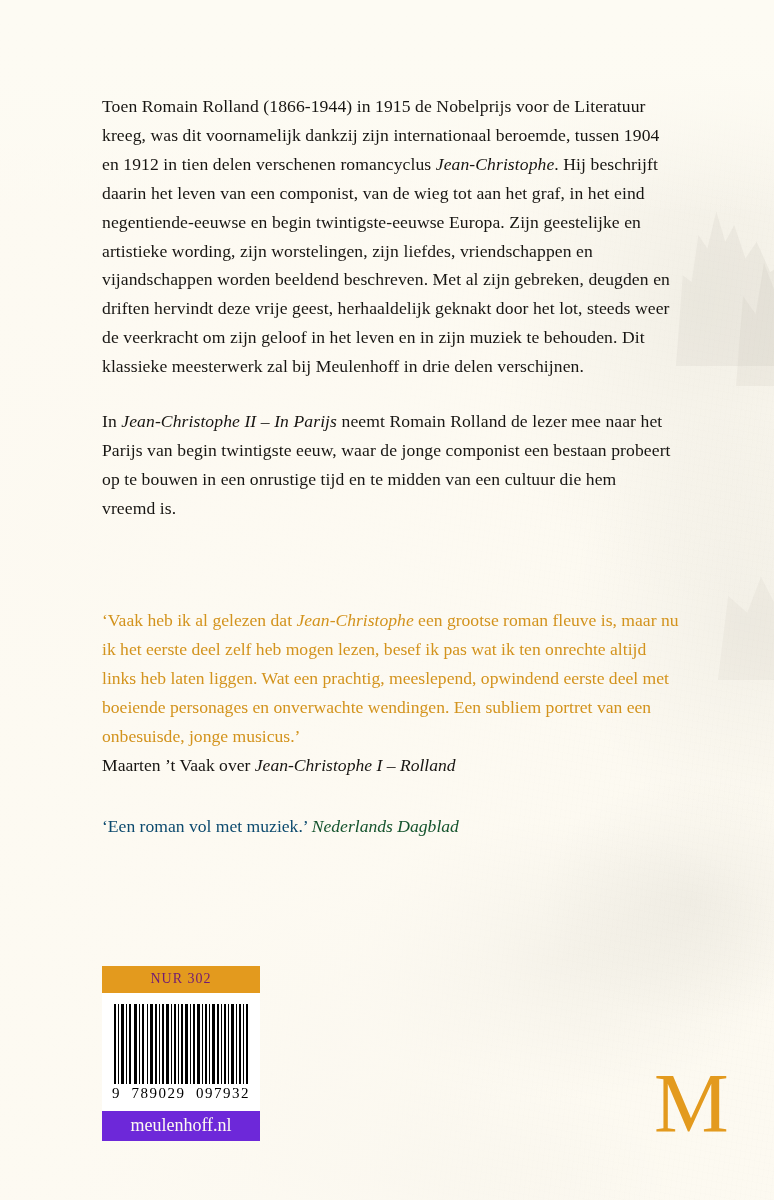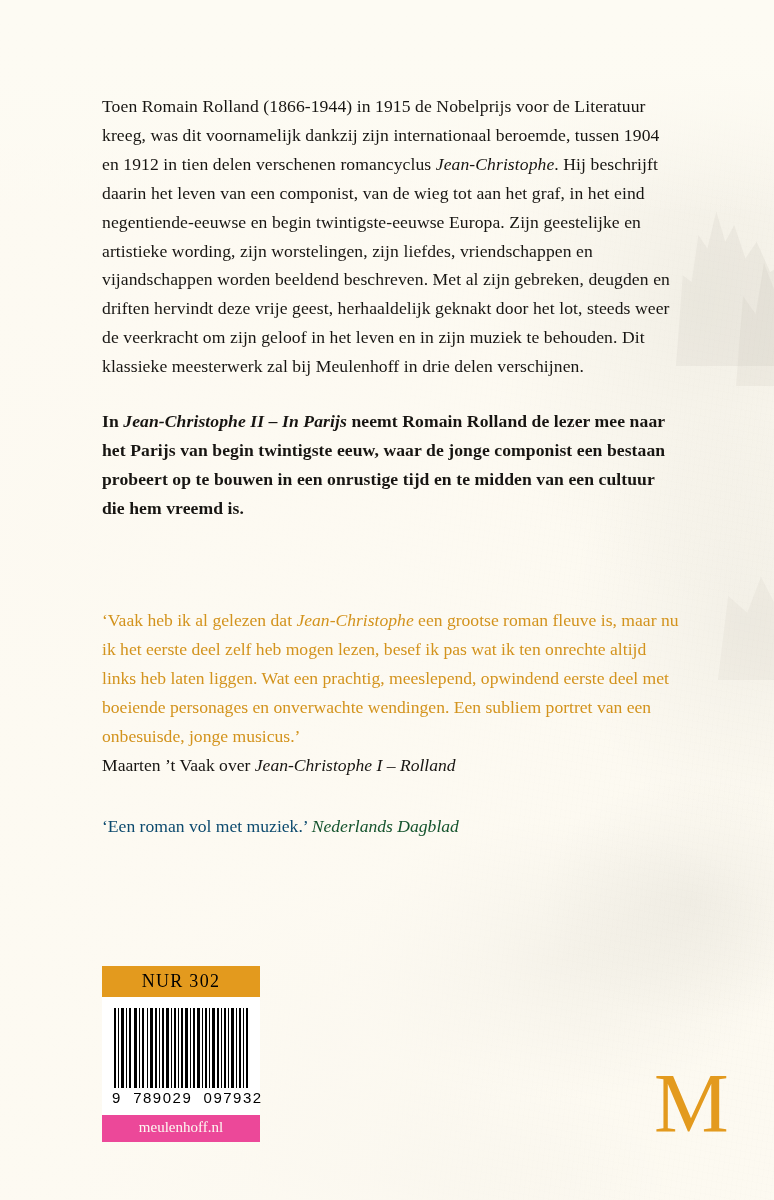--- a/index.html
+++ b/index.html
@@ -79,21 +79,21 @@
     width: 570px;
   }
   .blurb {
     font-size: 17.6px;
     line-height: 28.9px;
     color: #171512;
     letter-spacing: .005em;
     margin: 0 0 26px 0;
     text-align: left;
   }
-  .blurb.second { margin-bottom: 0; font-weight: bold; }
+  .blurb.second { margin-bottom: 0; }
   .blurb em { font-style: italic; }
 
   .quote-block {
     position: absolute;
     left: 102px;
     top: 606px;
     width: 578px;
     font-family: Liberation Serif, serif;
   }
   .pull-quote {
@@ -126,51 +126,51 @@
   .barcode-panel {
     position: absolute;
     left: 102px;
     top: 966px;
     width: 158px;
     background: #ffffff;
     box-shadow: 0 0 0 0 rgba(0,0,0,0);
   }
   .nur-bar {
     background: #e39a1e;
-    color: #000000;
+    color: #701a75;
     text-align: center;
-    font-size: 18px;
+    font-size: 14px;
     letter-spacing: .07em;
     padding: 6px 0 6px 0;
     line-height: 1.05;
   }
   .barcode-body {
     background: #ffffff;
     padding: 11px 10px 4px 10px;
   }
   .bars {
     height: 80px;
     width: 100%;
     background-repeat: no-repeat;
     background-size: 100% 100%;
   }
   .barcode-digits {
-    font-family: Liberation Sans, sans-serif;
+    font-family: Liberation Serif, serif;
     font-size: 15px;
     letter-spacing: .10em;
     color: #000;
     text-align: center;
     padding: 1px 0 5px 0;
     white-space: pre;
   }
   .url-bar {
-    background: #ec4899;
+    background: #6d28d9;
     color: #fdfaf2;
     text-align: center;
-    font-size: 15px;
+    font-size: 18px;
     padding: 5px 0 6px 0;
     line-height: 1.05;
   }
 
   
   .logo-m {
     position: absolute;
     left: 654px;
     top: 1062px;
     font-size: 84px;

